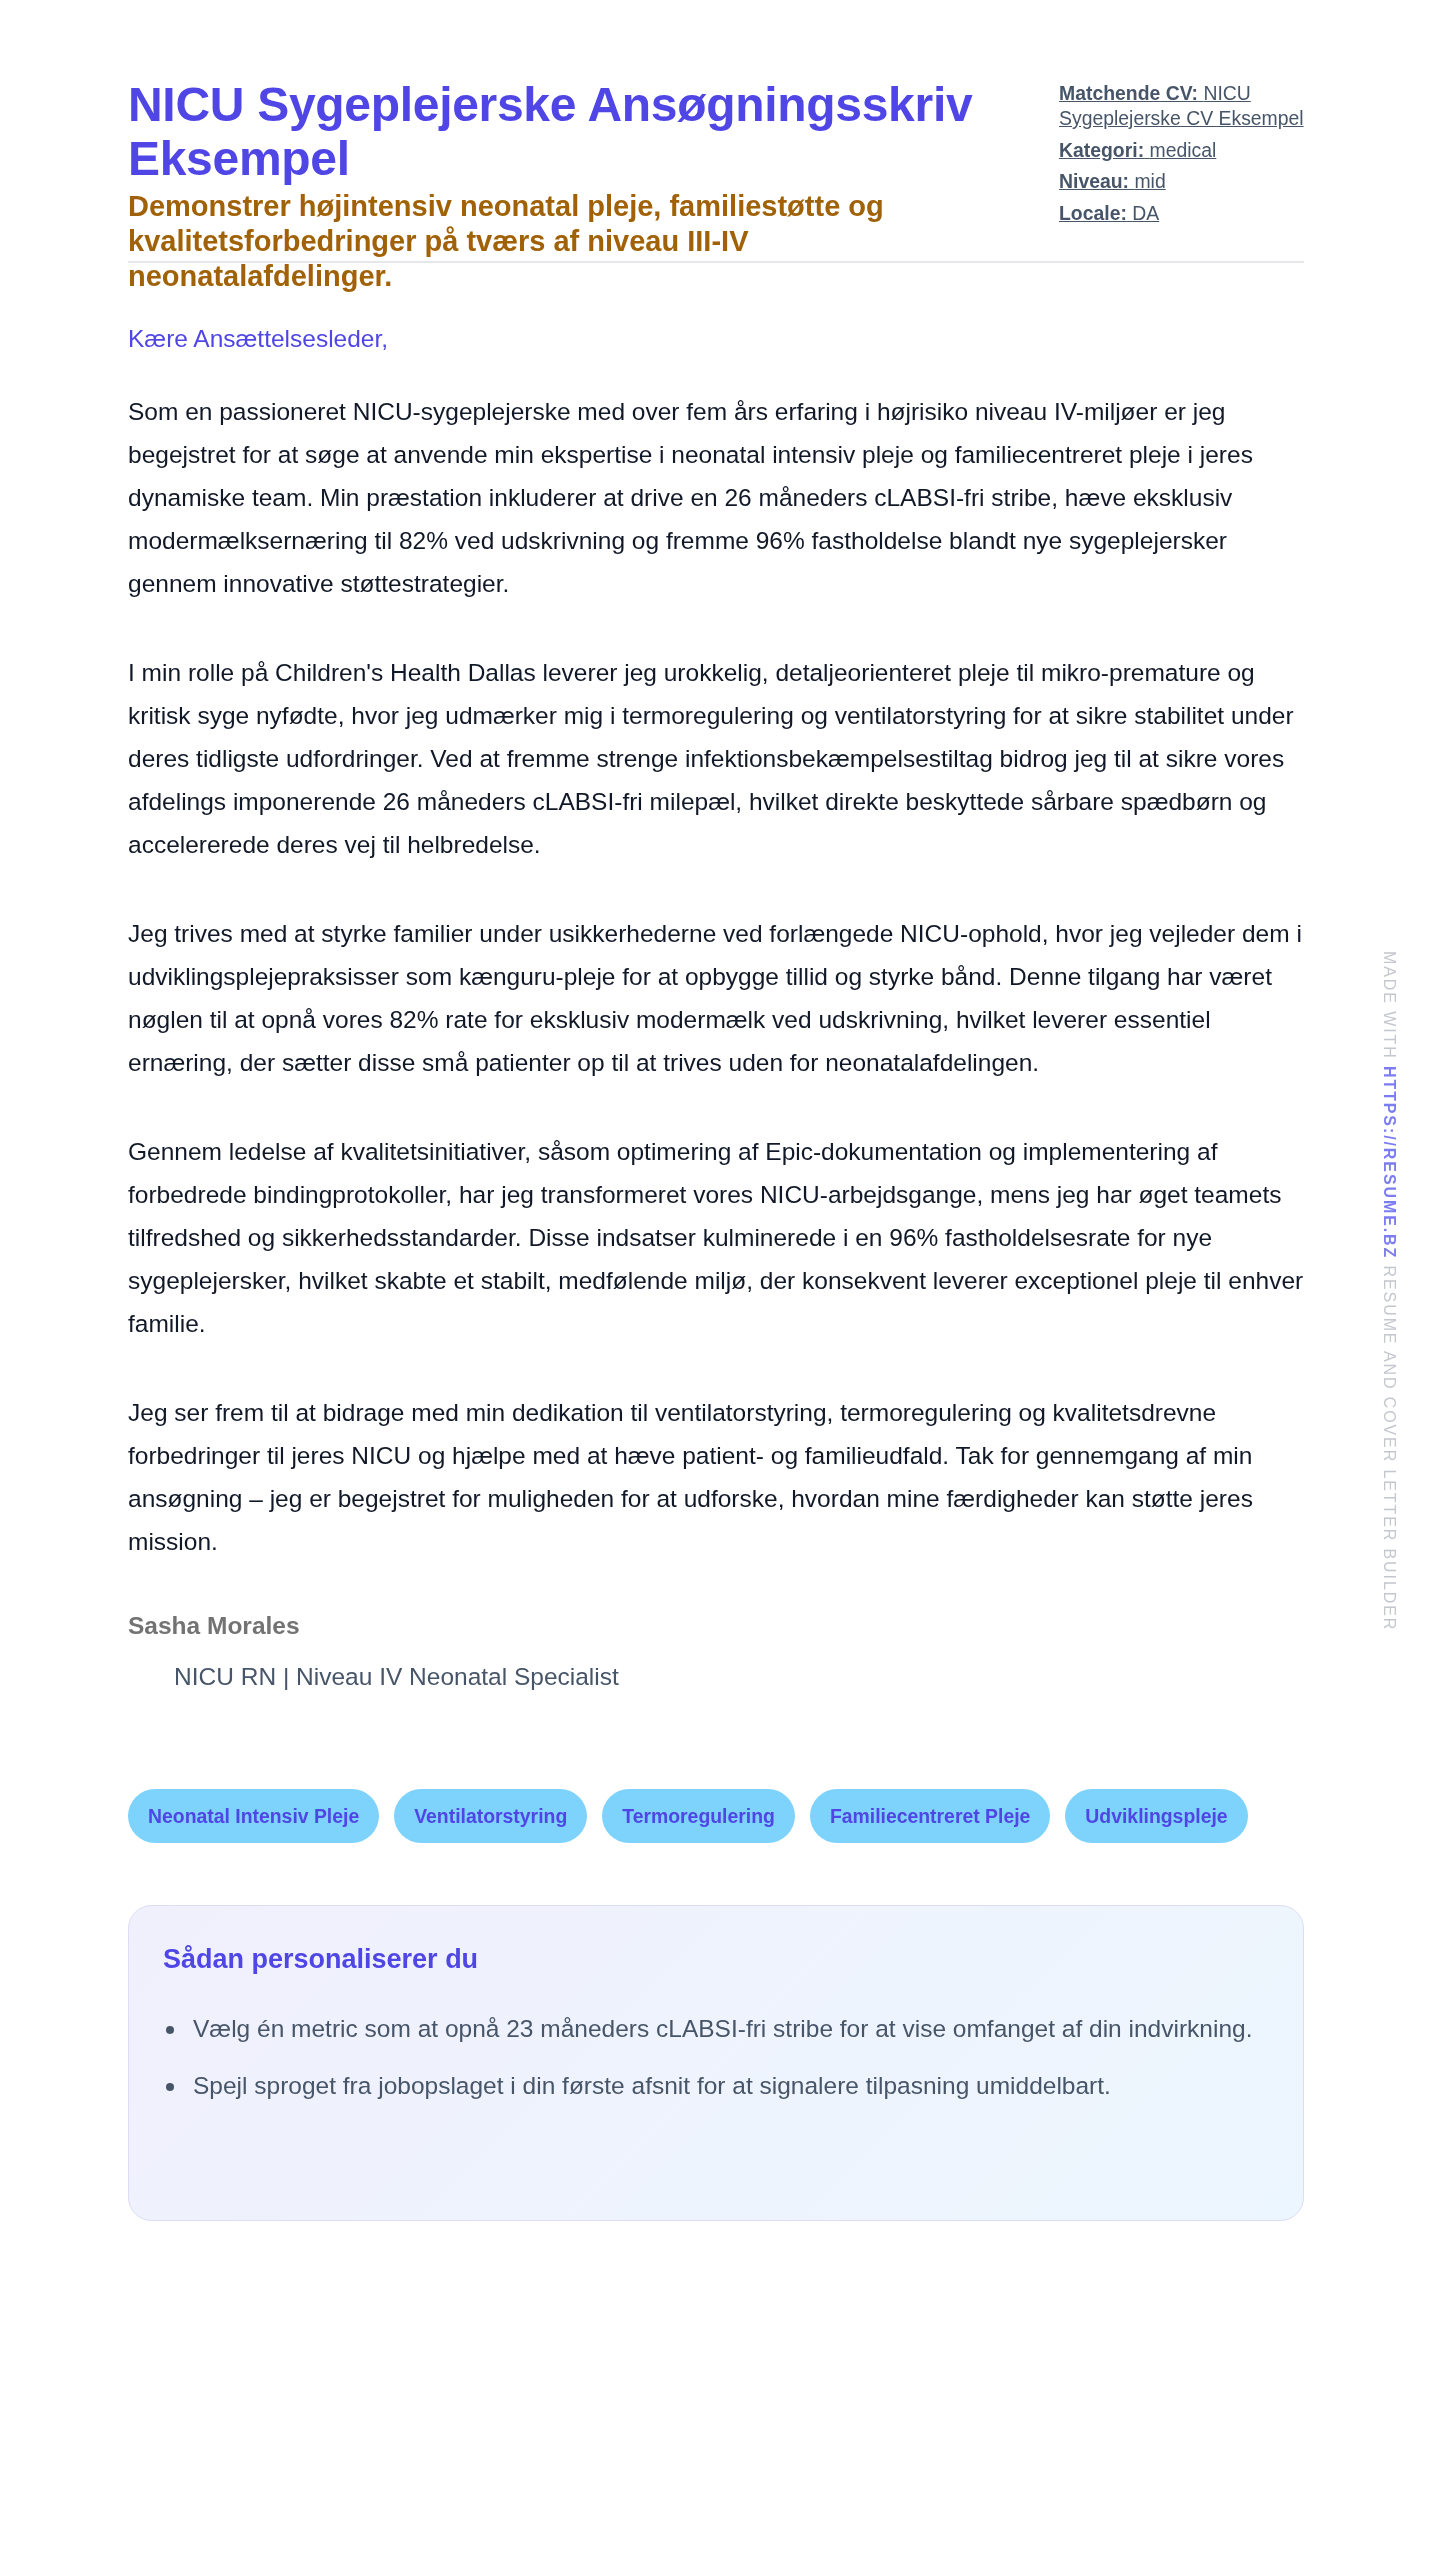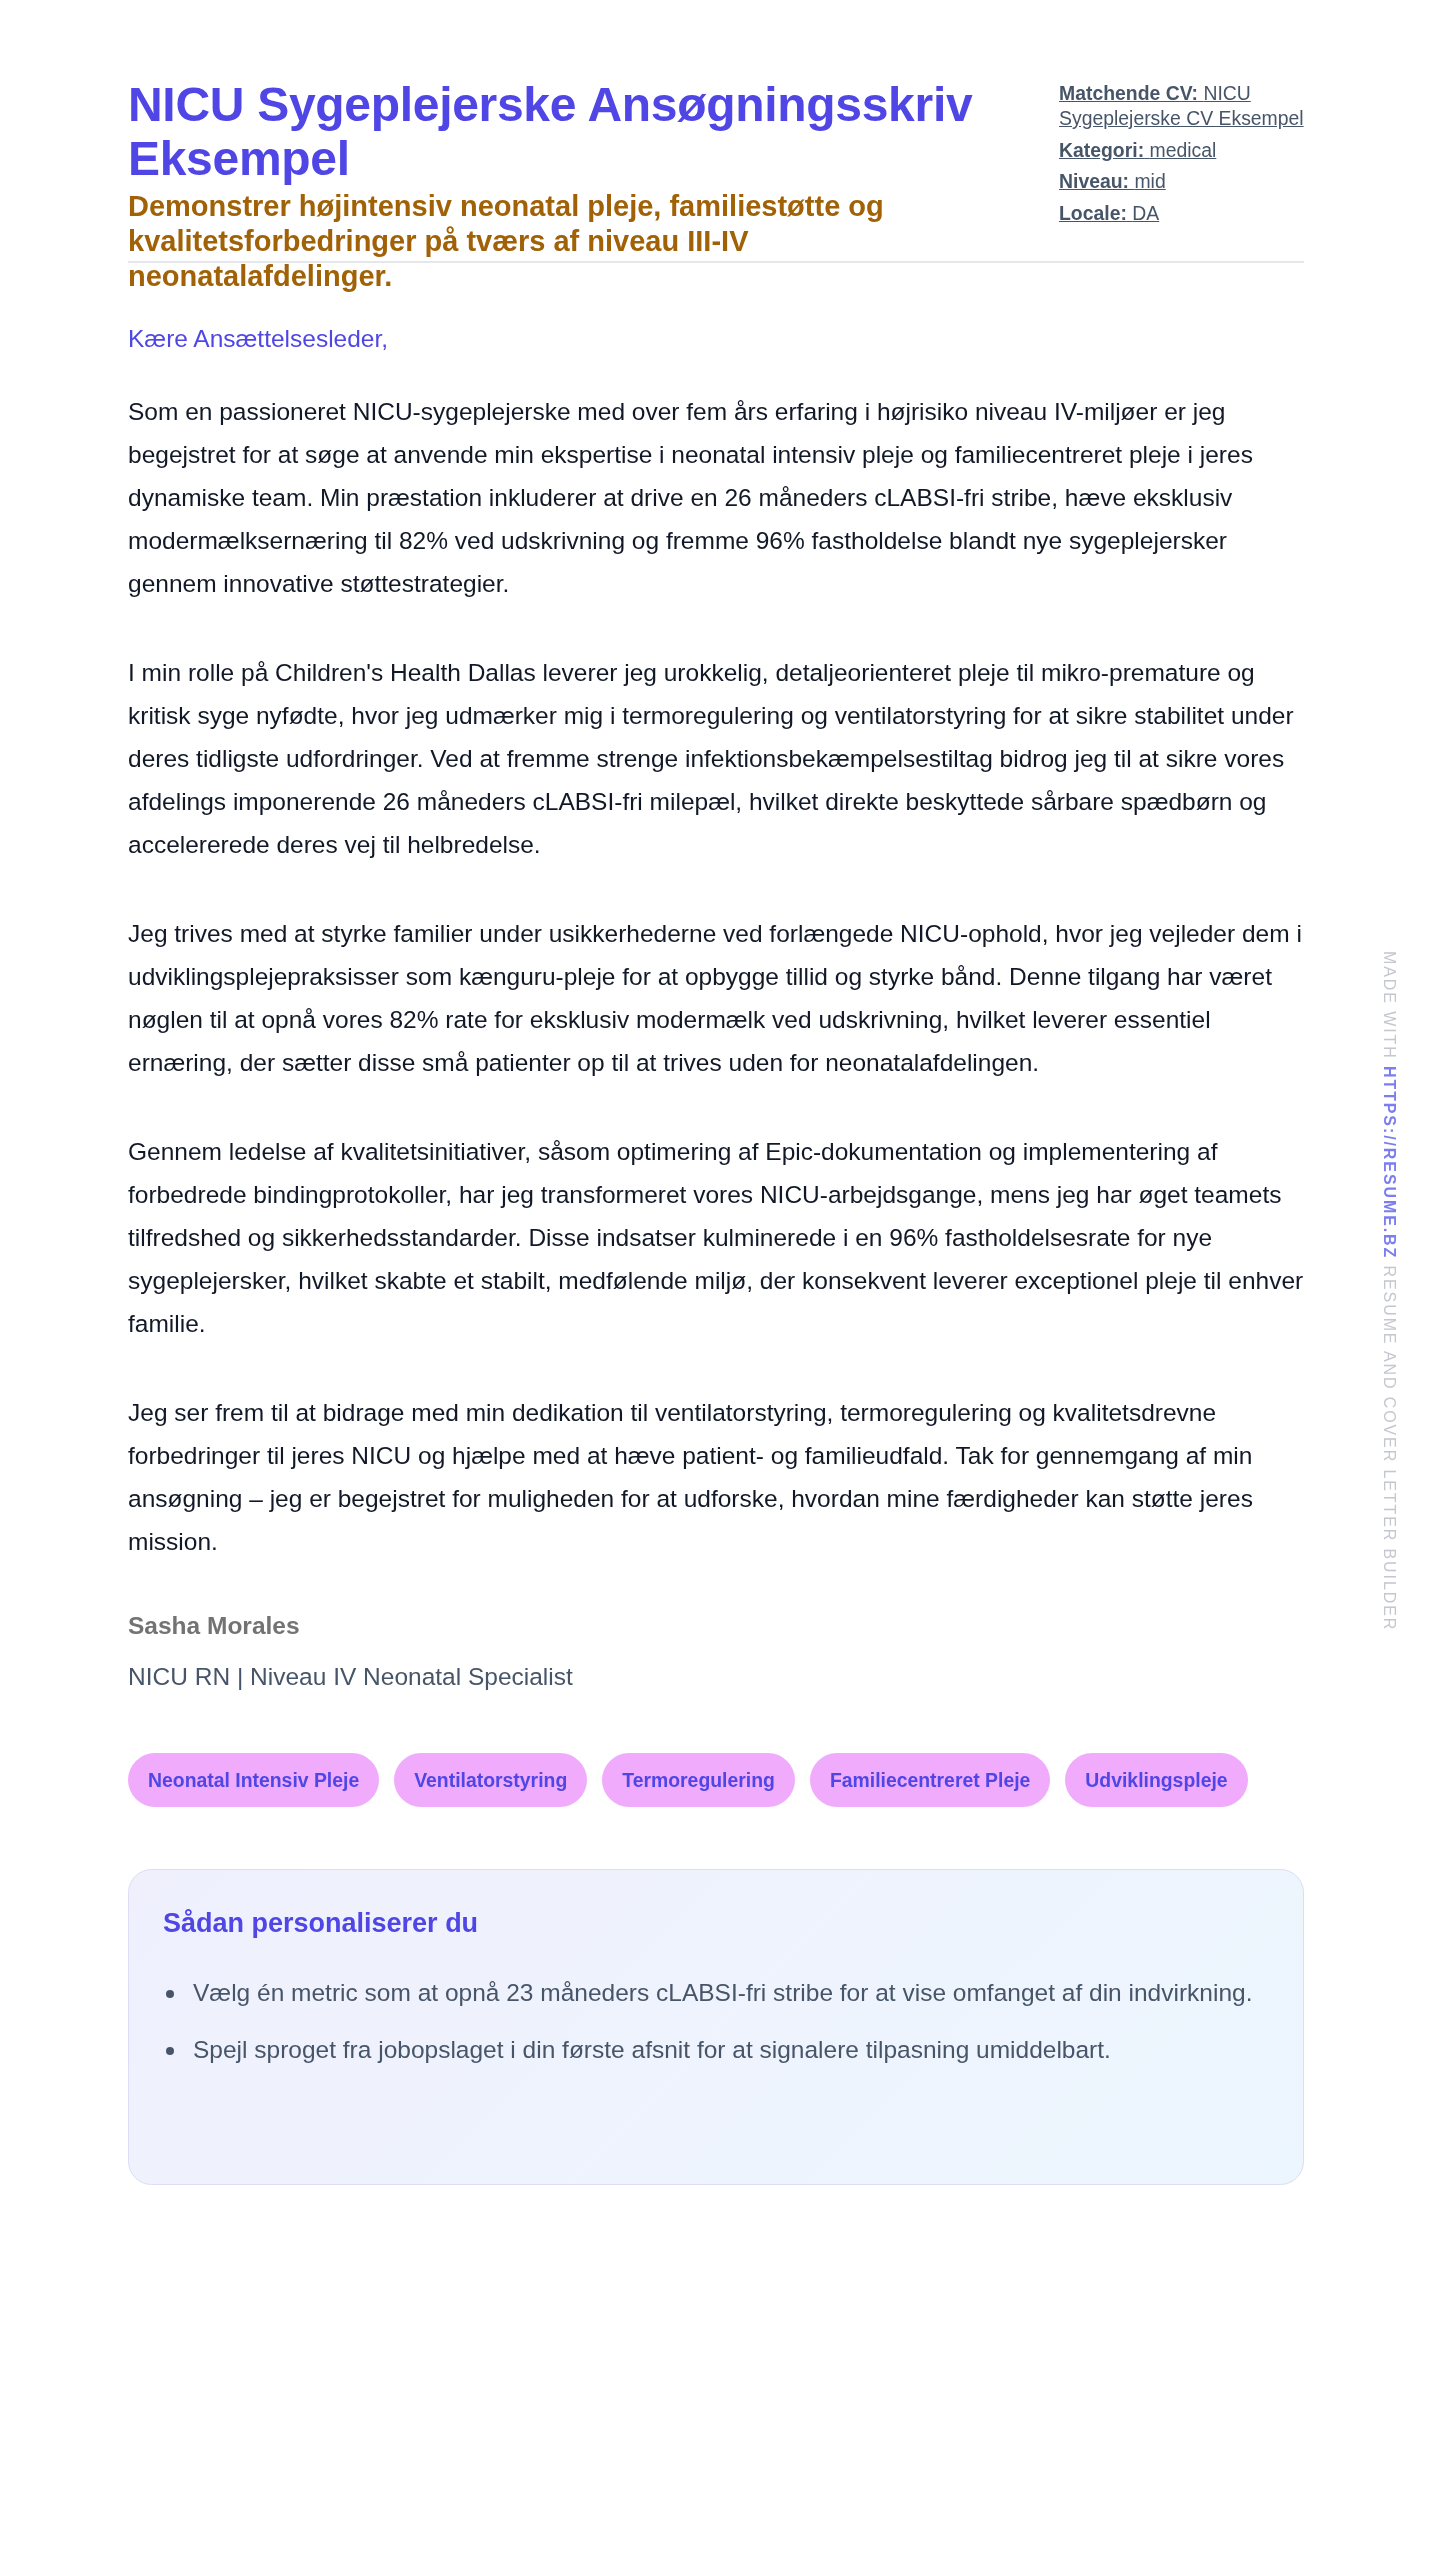--- a/index.html
+++ b/index.html
@@ -81,37 +81,39 @@
       font-size: 24.5px;
       font-weight: 700;
       color: #737373;
       line-height: 34px;
     }
     .sig-title {
       margin-top: 17px;
       font-size: 24.5px;
       color: #475569;
       line-height: 34px;
+      margin-left: 46px;
     }
     .tags {
       margin-top: 59px;
       display: flex;
       gap: 15px;
       flex-wrap: wrap;
     }
     .tag {
-      background: #f0abfc;
+      background: #7dd3fc;
       color: #4f46e5;
       font-size: 19.4px;
       font-weight: 600;
       padding: 0 20px;
       height: 54px;
       line-height: 54px;
       border-radius: 27px;
       white-space: nowrap;
+      margin-top: 36px;
     }
     .tips {
       margin-top: 62px;
       border: 1.7px solid #dcdcf6;
       border-radius: 23.6px;
       background: linear-gradient(135deg, #f0f0fd 0%, #eef4fd 60%, #ecf6fe 100%);
       padding: 35px 34px 34px 34px;
       box-sizing: border-box;
       height: 316px;
     }

